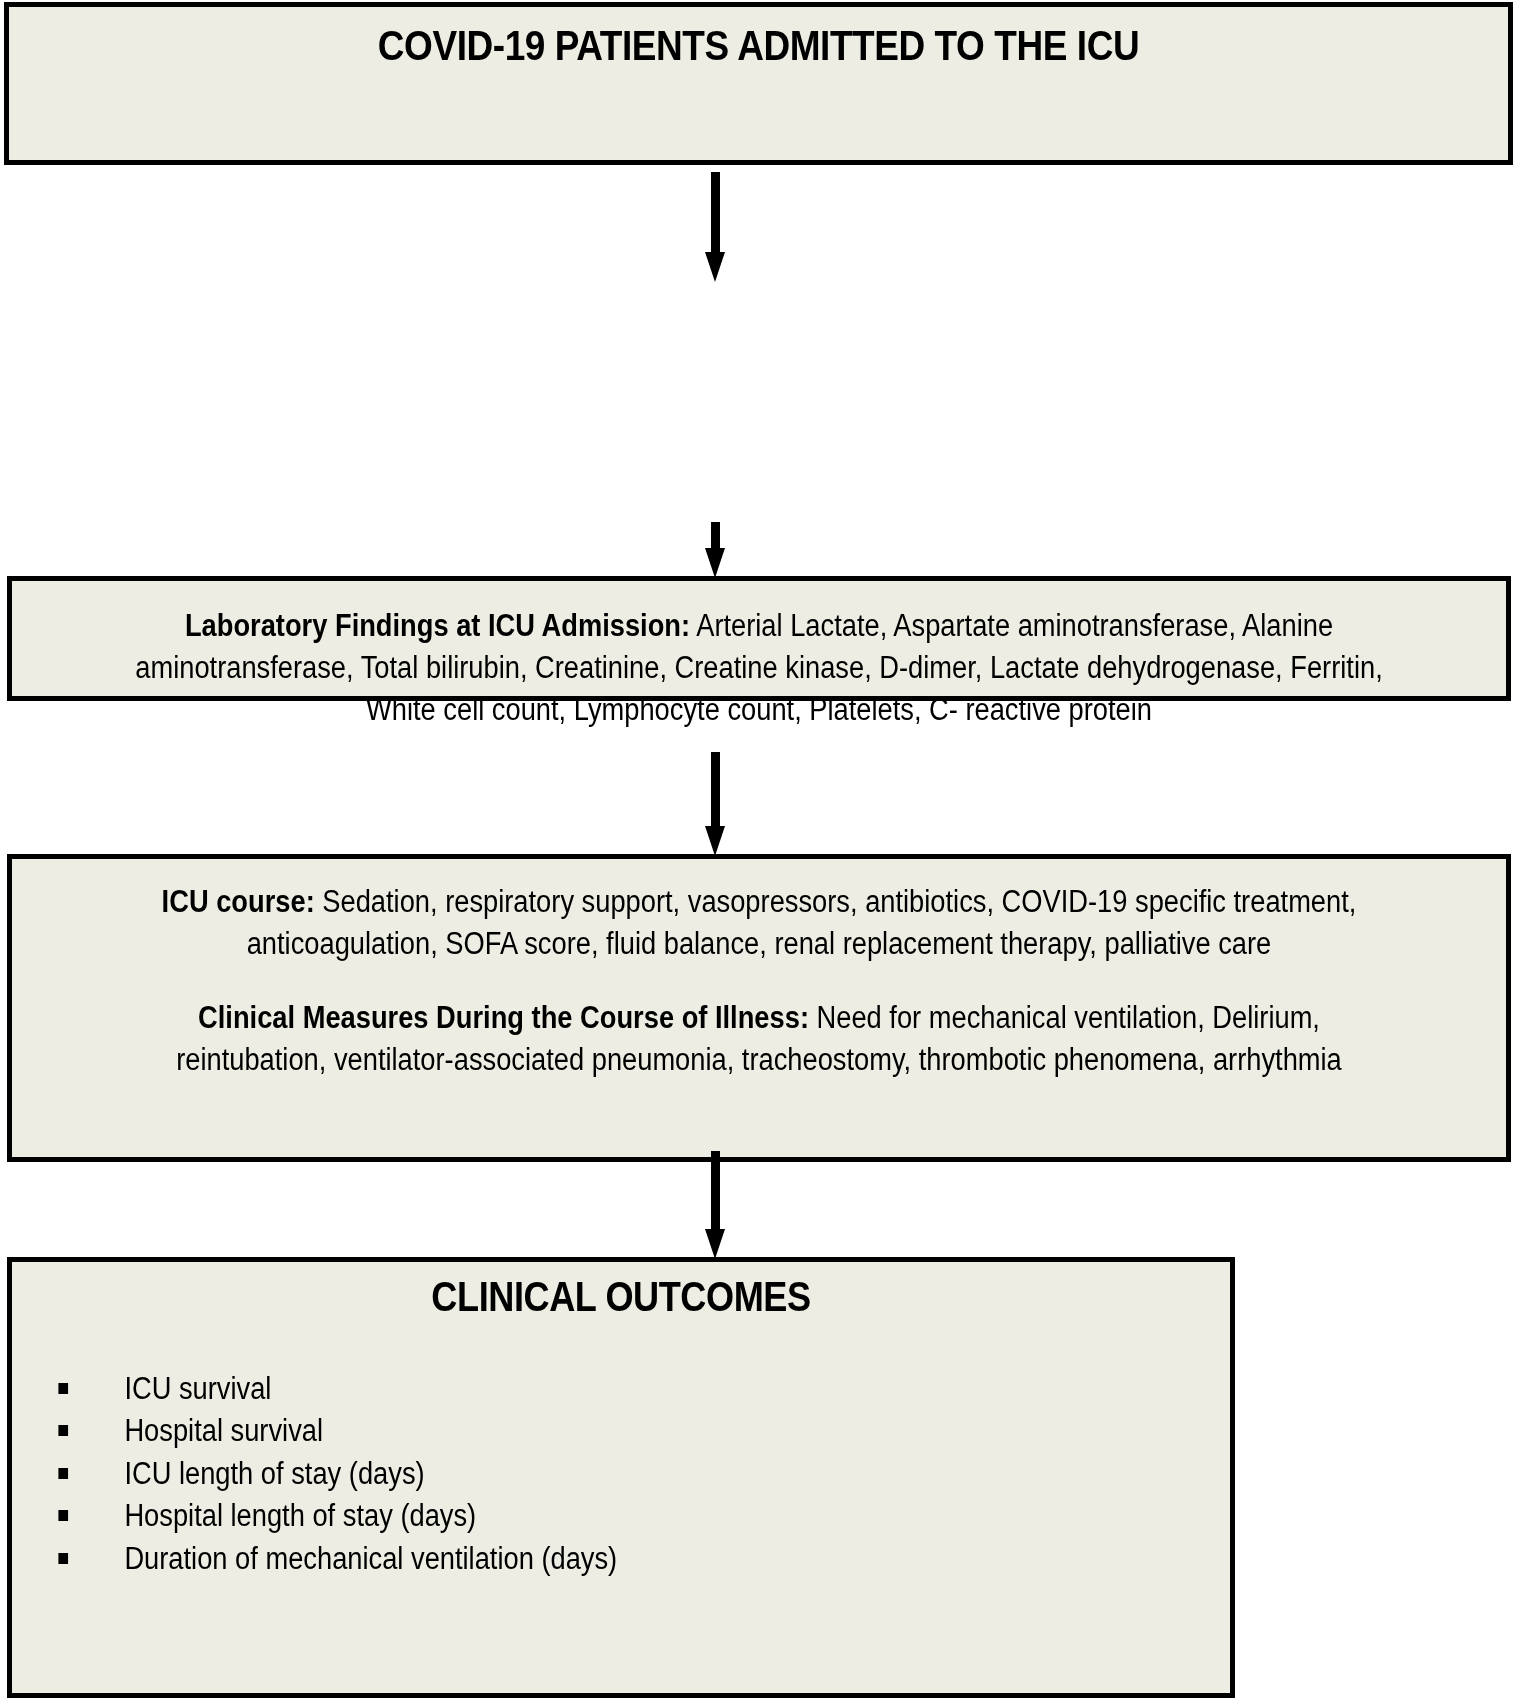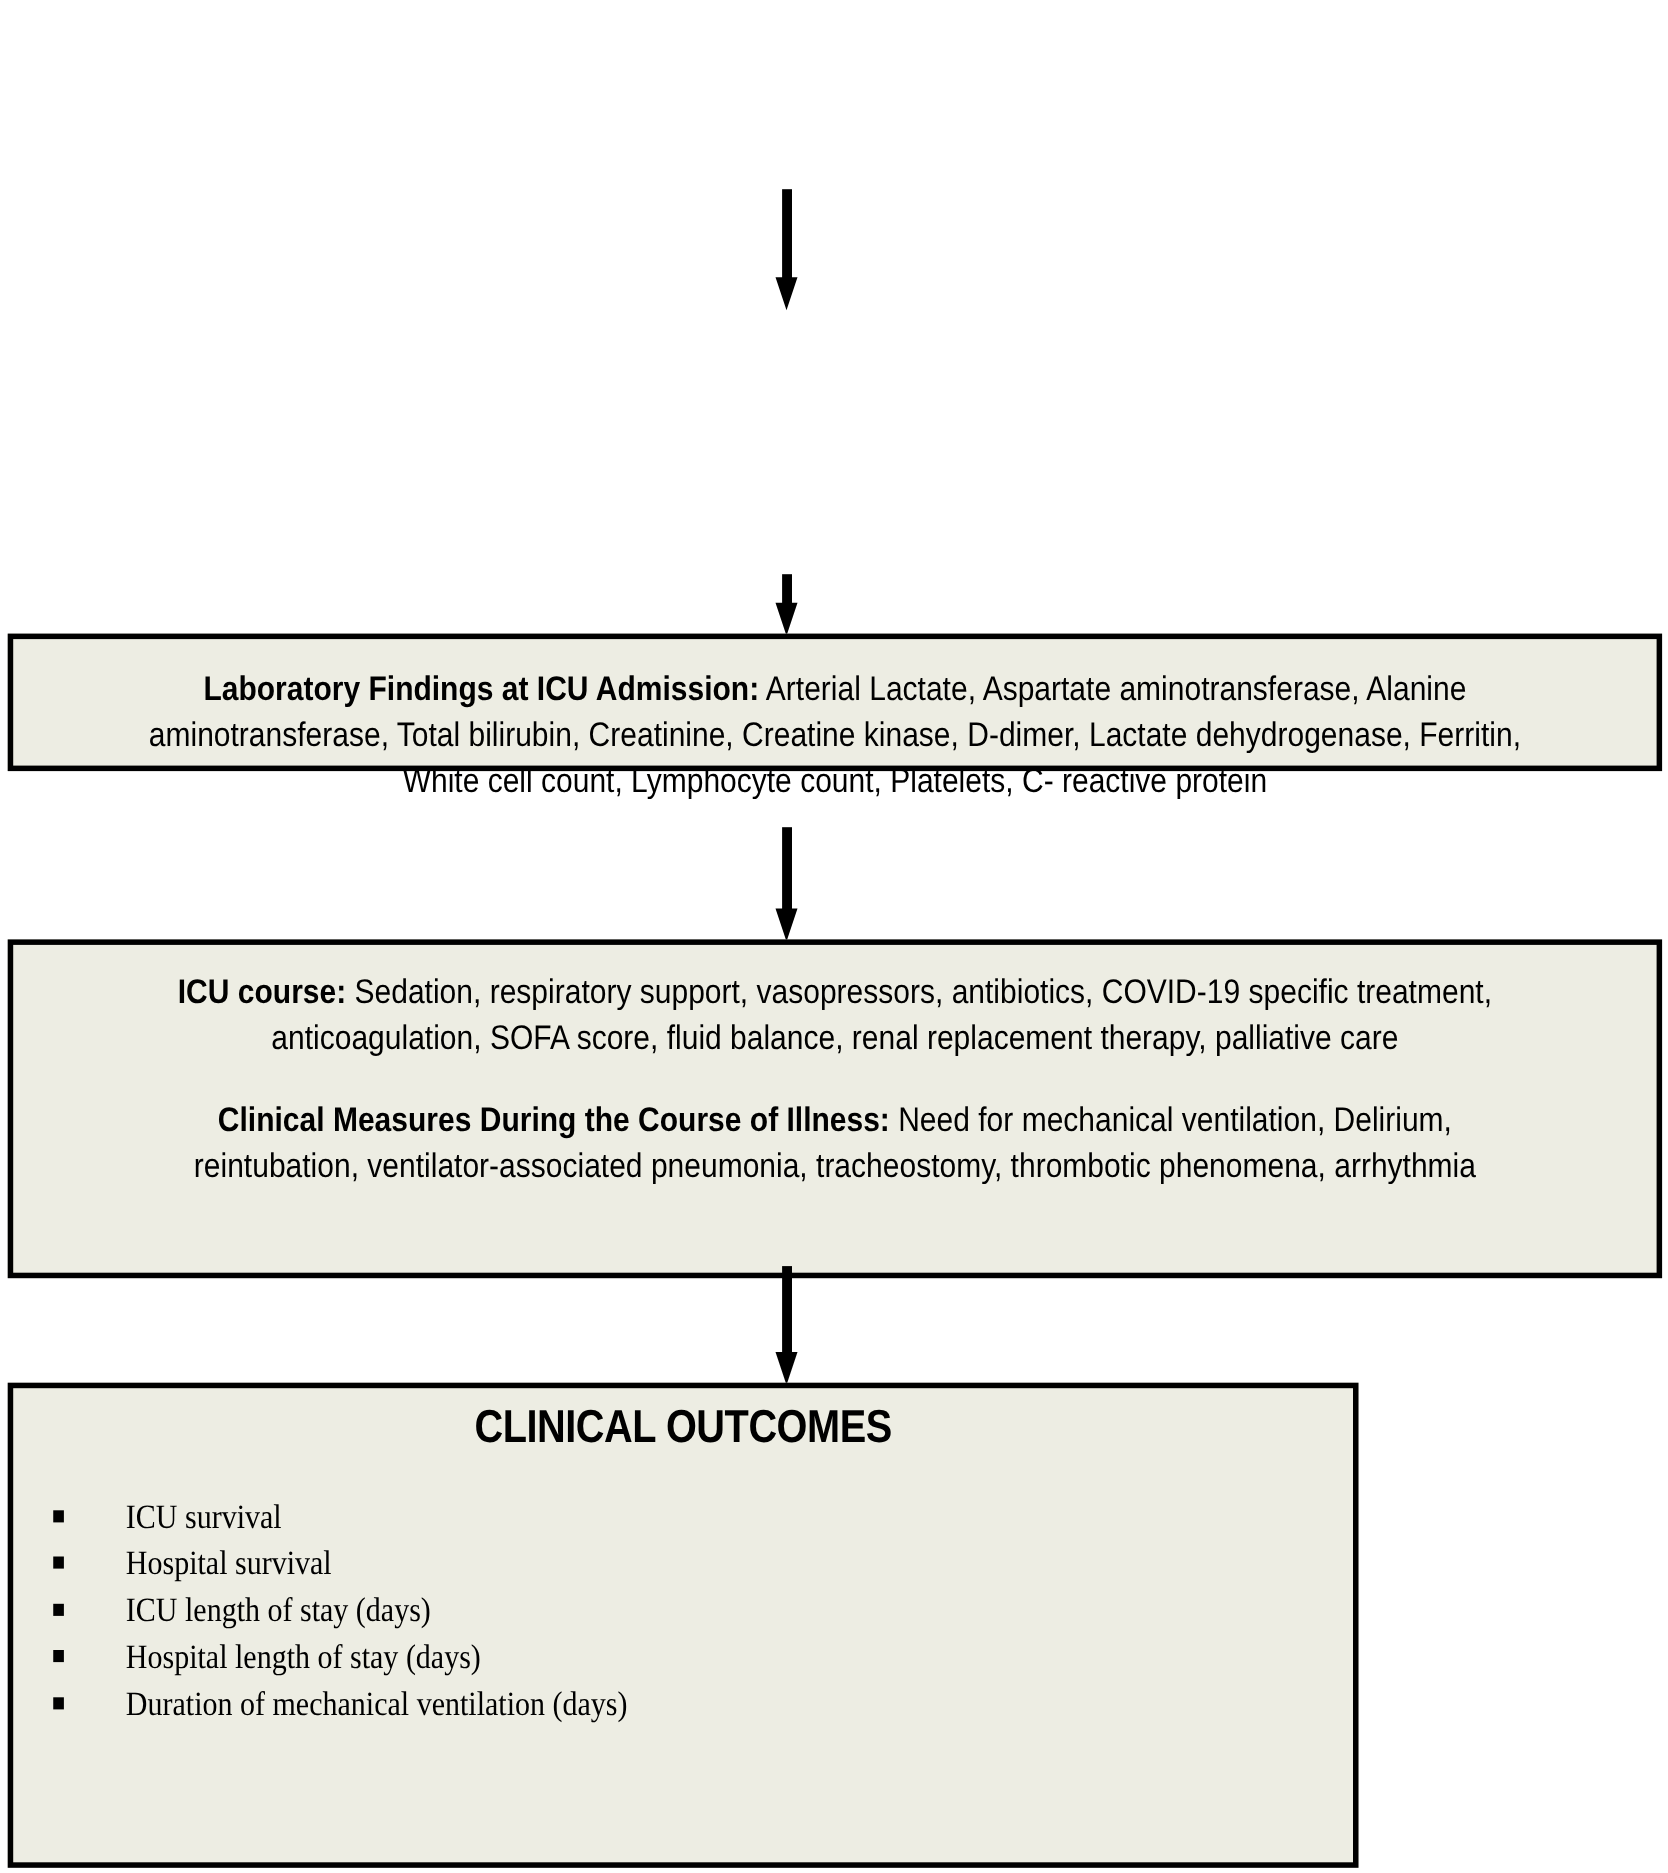--- a/index.html
+++ b/index.html
@@ -112,23 +112,22 @@
     width: 1228px;
     height: 441px;
   }
   #box-outcomes .box-title {
     font-size: 42px;
     line-height: 1.0;
     padding-top: 14px;
   }
   .bullet-list {
     list-style: none;
-    margin: 2px;
+    margin: 12px;
     padding: 38px 0 0 30px;
-    font-family: Liberation Serif, serif;
   }
   .bullet-list li {
     font-size: 31px;
     line-height: 1.37;
     position: relative;
     padding-left: 80px;
     transform: scaleX(0.88);
     transform-origin: left top;
   }
   .bullet-marker {
@@ -172,20 +171,23 @@
   #arrow-3 .head { top: 74px; }
   #arrow-4 { top: 1151px; height: 108px; }
   #arrow-4 .shaft { height: 80px; }
   #arrow-4 .head { top: 78px; }
 </style>
 </head>
 <body>
 
 <div id="flowchart">
 
+  <div class="box" id="box-patients">
+    <div class="box-title">COVID-19 PATIENTS ADMITTED TO THE ICU</div>
+  </div>
 
   <div class="arrow" id="arrow-1">
     <div class="shaft"></div>
     <div class="head"></div>
   </div>
 
 
   <div class="arrow" id="arrow-2">
     <div class="shaft"></div>
     <div class="head"></div>

